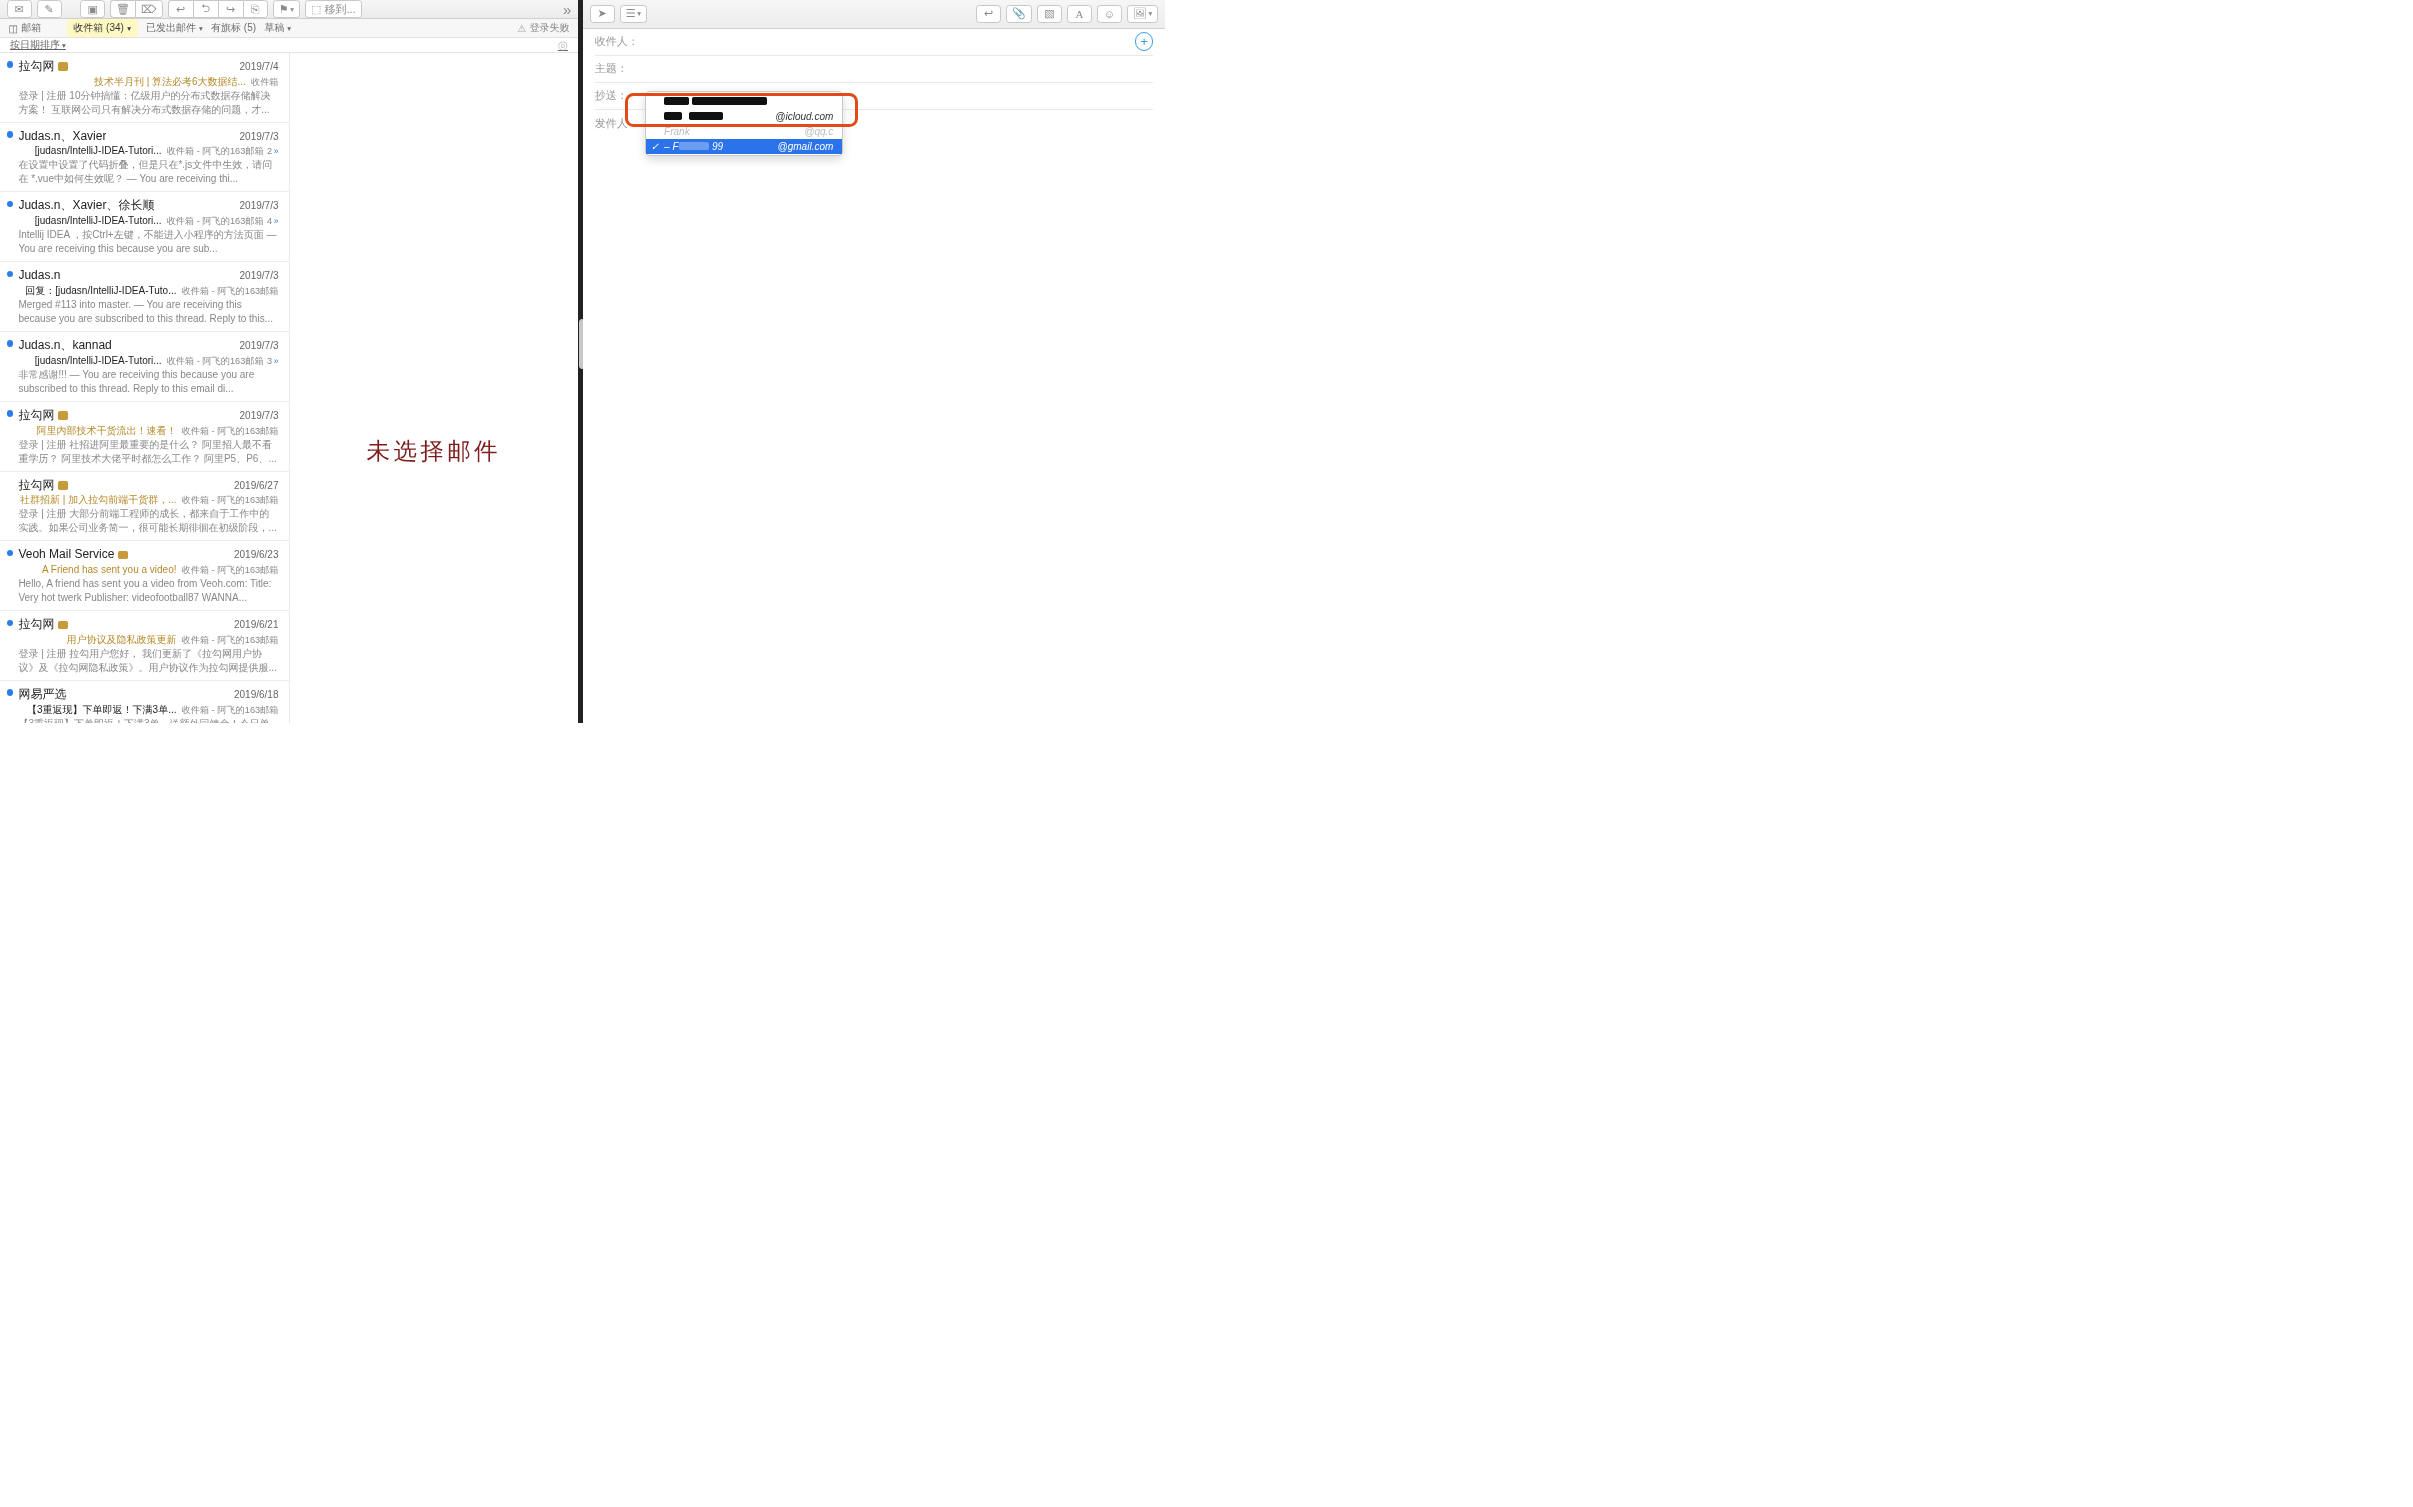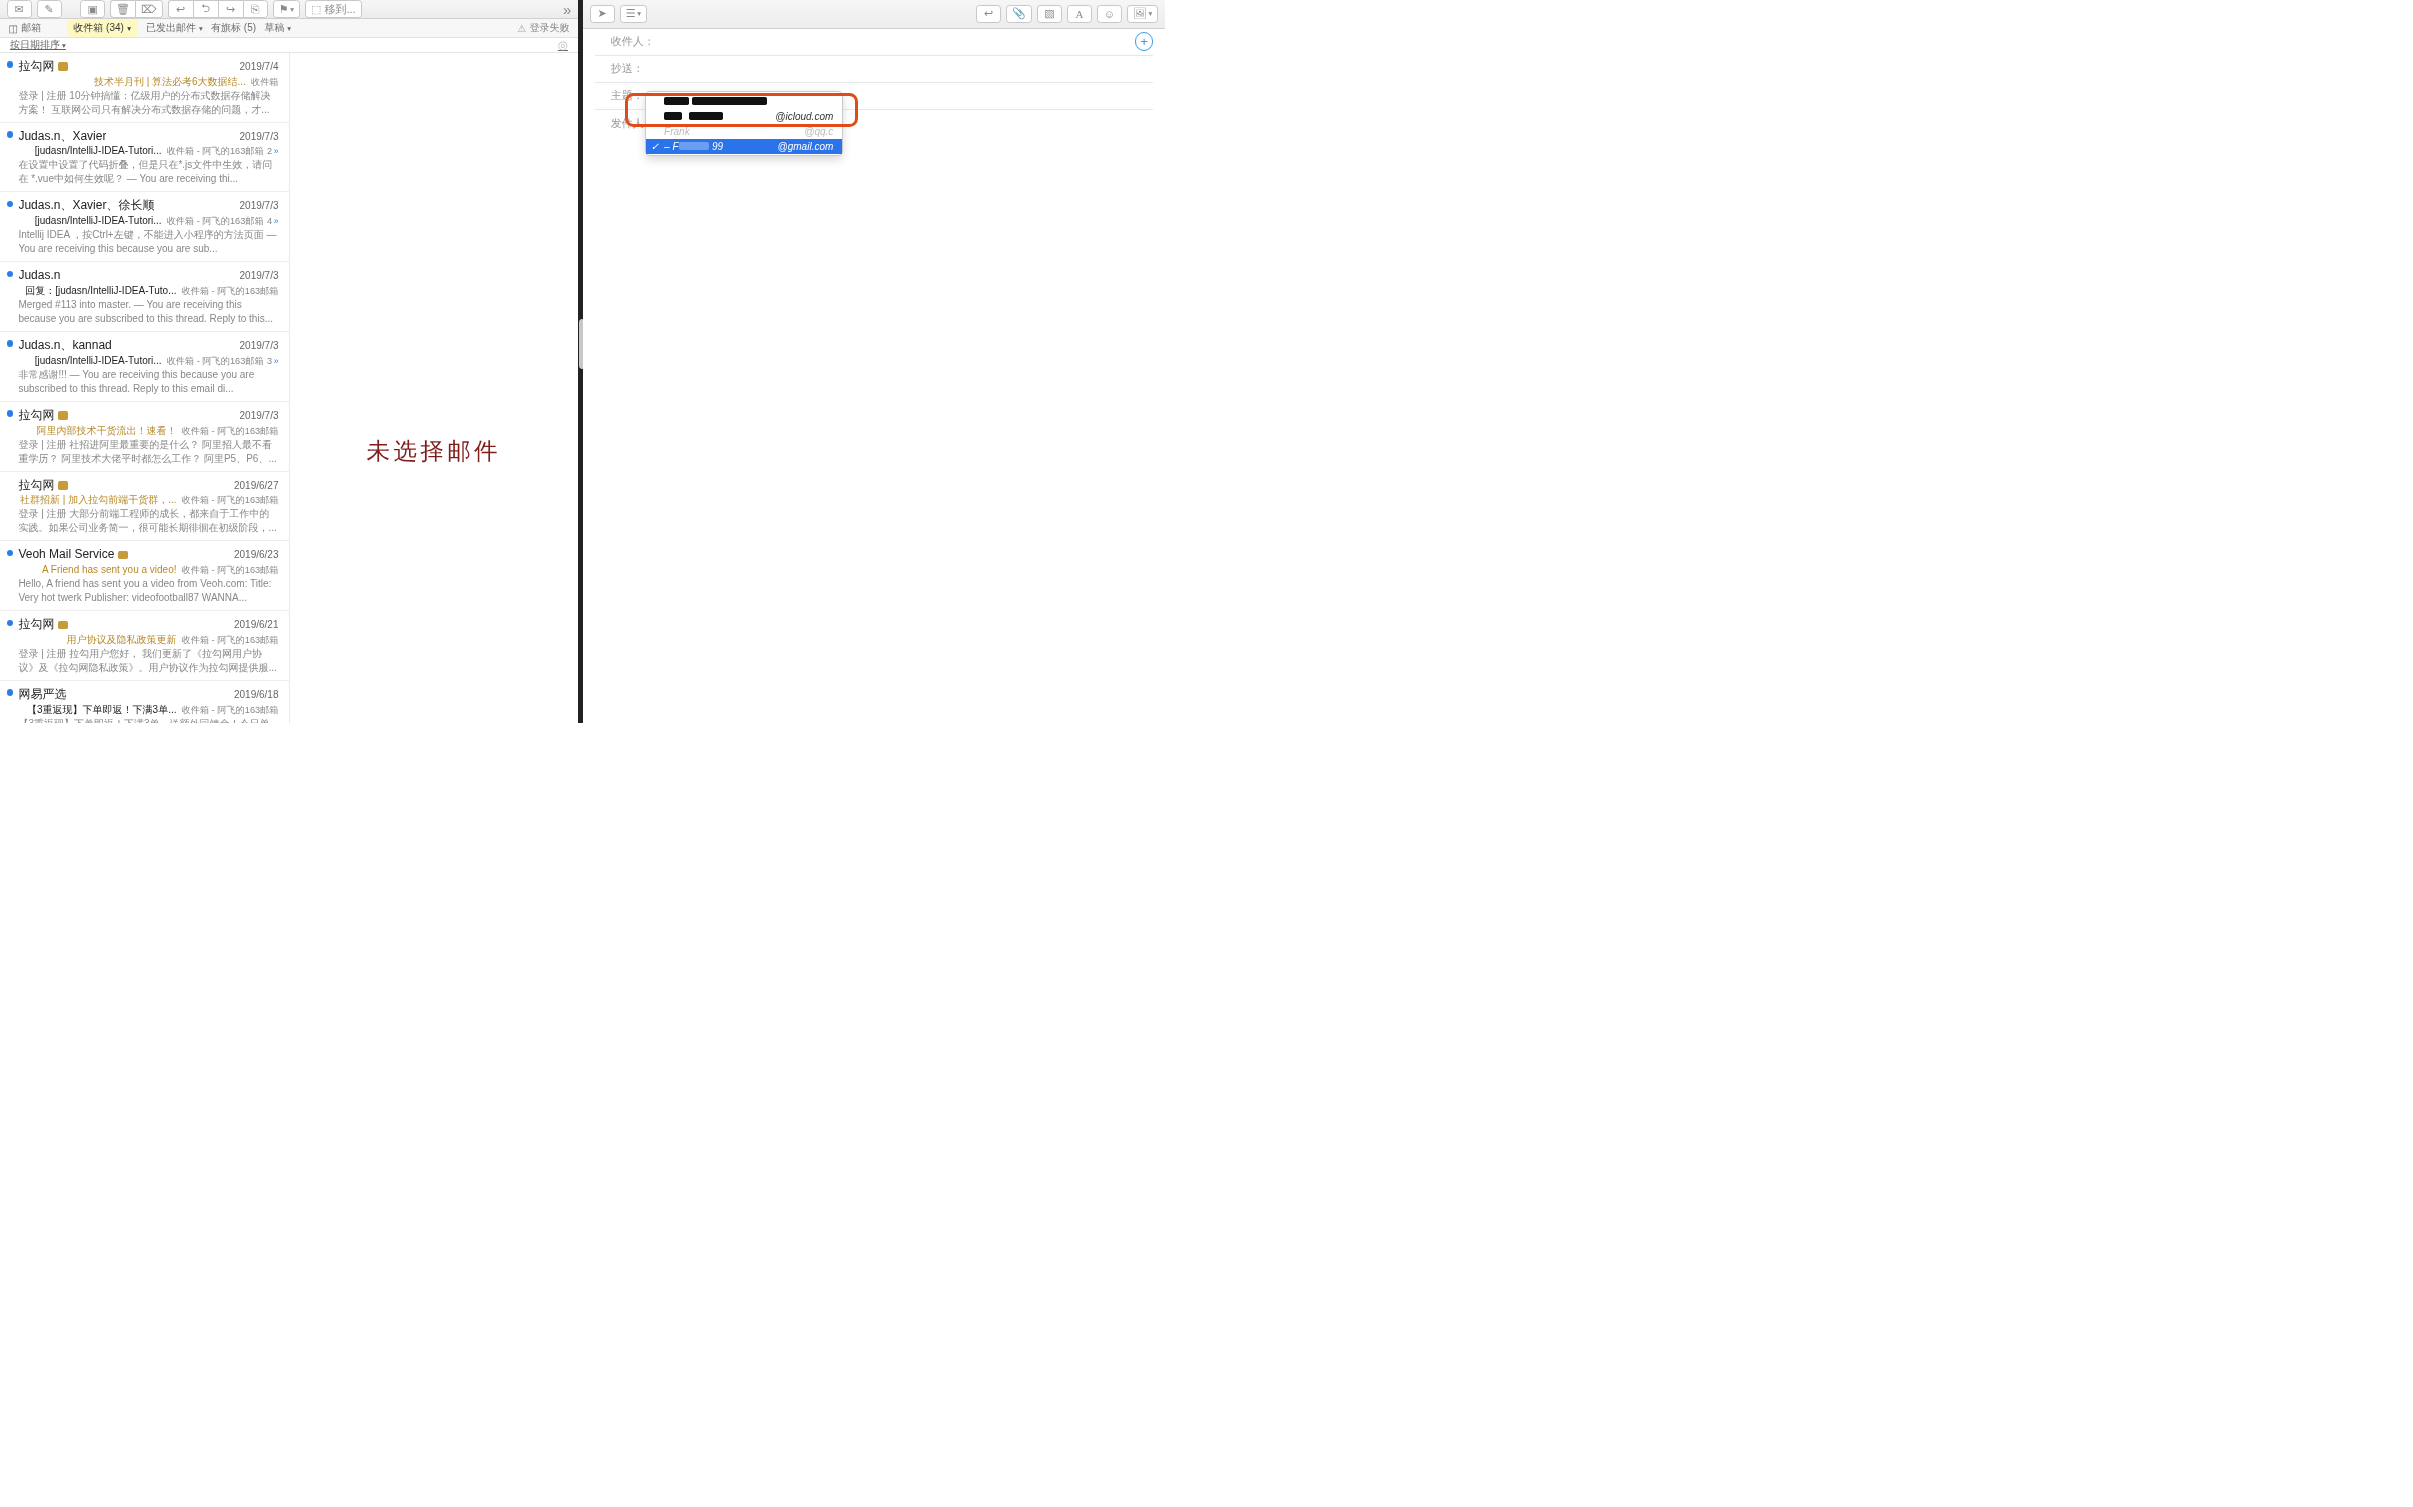--- a/index.html
+++ b/index.html
@@ -57,21 +57,21 @@
 
 
 .preview-empty { flex: 1; display: flex; align-items: center; justify-content: center; color: #7f1d1d; font-size: 23.5px; letter-spacing: 3.4px; }
 .list-preview-wrap { flex: 1; display: flex; }
 .preview-col { flex: 1; border-left: 0.8px solid #eaeaea; }
 
 
 .compose-toolbar { height: 28.5px; display: flex; align-items: center; padding: 0 6.7px; gap: 5px; background: linear-gradient(#f6f6f6,#ececec); border-bottom: 0.8px solid #d0d0d0; }
 .compose-fields { padding: 0 11.7px; }
 .field-row { display: flex; align-items: center; border-bottom: 0.8px solid #e8e8e8; height: 27px; font-size: 11px; color: #888; position: relative; }
-.field-label { width: 47px; color: #999; margin-left: 16px; }
+.field-label { width: 47px; color: #999; }
 .field-input { flex: 1; border: none; outline: none; font-size: 11px; background: transparent; }
 .add-btn { width: 18.4px; height: 18.4px; border-radius: 50%; border: 1.3px solid #3a9ee8; color: #3a9ee8; display: flex; align-items: center; justify-content: center; font-size: 13.4px; }
 
 
 .dropdown-box { position: absolute; left: 50px; top: -18.4px; width: 198px; background: #fff; border: 0.8px solid #c9c9c9; border-radius: 5px; box-shadow: 0 3.4px 10px rgba(0,0,0,.15); padding: 1.7px 0; z-index: 10; }
 .dropdown-row { height: 15px; display: flex; align-items: center; padding: 0 8.4px 0 18.4px; font-size: 10px; color: #333; position: relative; font-style: italic; }
 .dropdown-row.sel { background: #2b73ea; color: #fff; }
 .dropdown-row.sel::before { content: "✓"; position: absolute; left: 5px; color: #fff; }
 .dropdown-row .blk { background: #111; display: inline-block; height: 8.4px; border-radius: 1.7px; margin-right: 3.4px; }
 .dropdown-row .email-part { margin-left: auto; }
@@ -331,25 +331,25 @@
       </button>
   </div>
 
   <div class="compose-fields">
     <div class="field-row">
       <span class="field-label">收件人：</span>
       <input class="field-input" style="">
       <span class="add-btn">+</span>
     </div>
     <div class="field-row">
+      <span class="field-label">主题：</span>
+      <input class="field-input" style="">
+    </div>
+    <div class="field-row">
       <span class="field-label">抄送：</span>
-      <input class="field-input" style="">
-    </div>
-    <div class="field-row">
-      <span class="field-label">主题：</span>
       <input class="field-input" style="">
     </div>
     <div class="field-row" style="border-bottom:none;">
       <span class="field-label">发件人</span>
       <div class="dropdown-box">
         <div class="dropdown-row">
           <span class="blk" style="width:25px"></span>
             <span class="blk" style="width:75px"></span>
         </div>
         <div class="dropdown-row">

